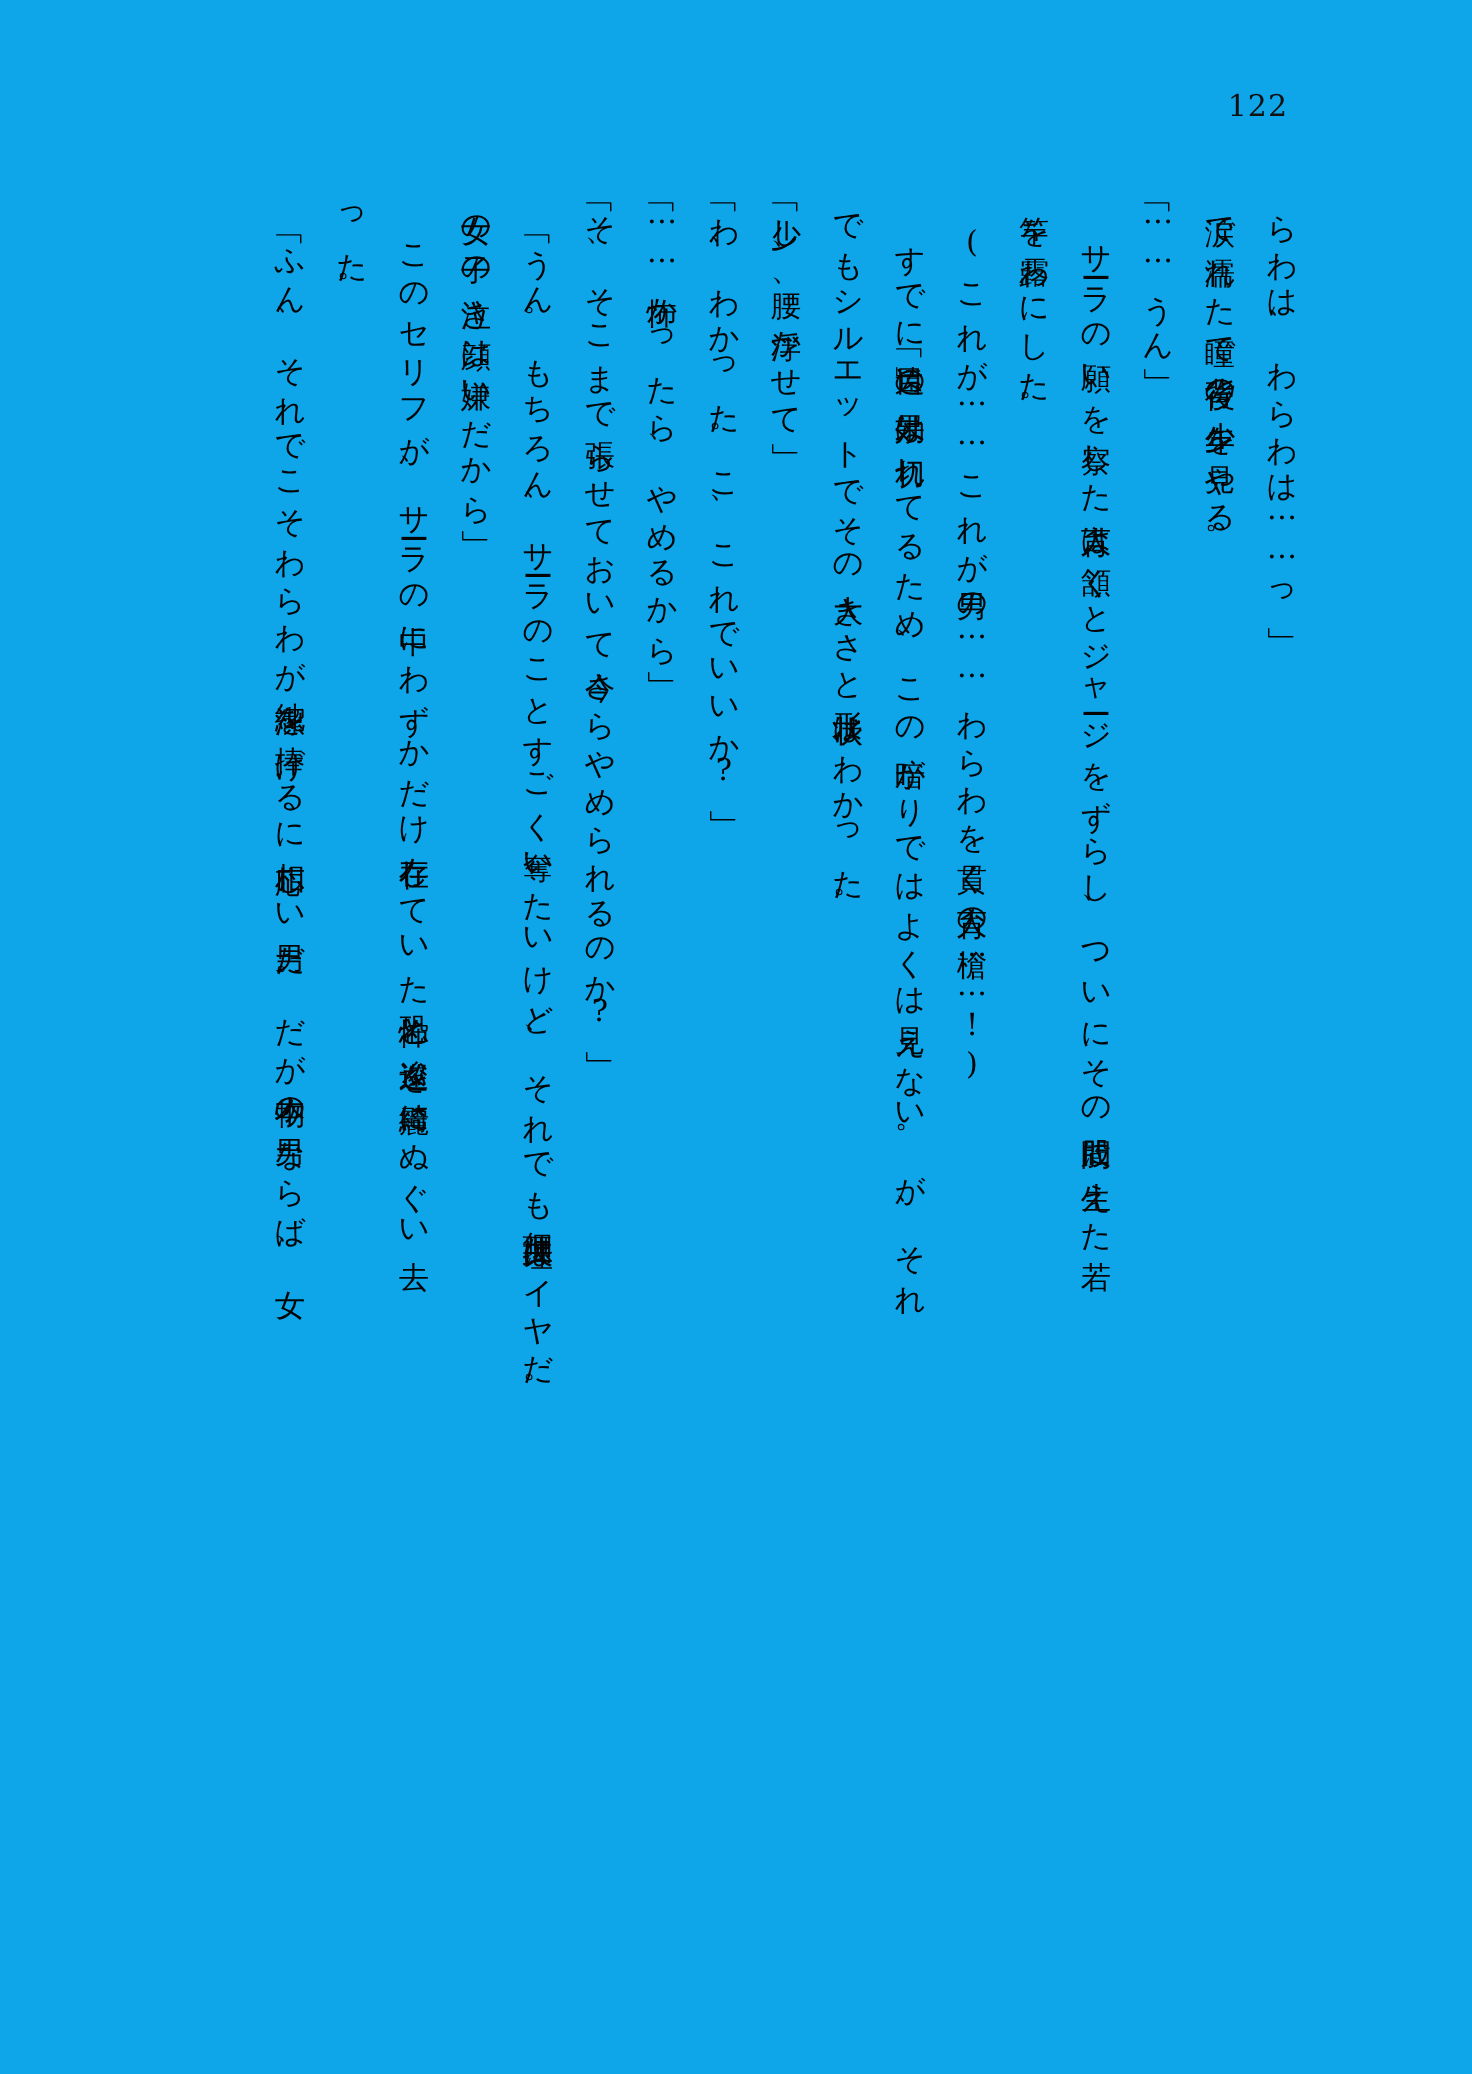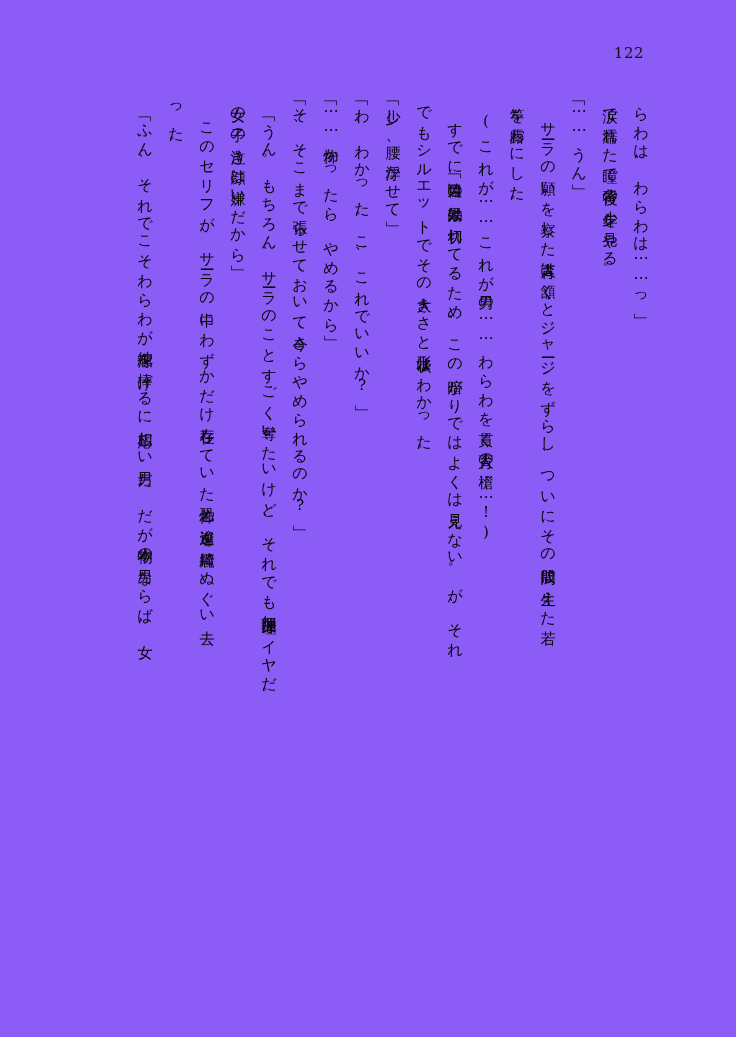--- a/index.html
+++ b/index.html
@@ -11,21 +11,21 @@
     width: 736px;
     height: 1037px;
     overflow: hidden;
     font-family: "DejaVu Serif", "Liberation Serif", serif;
     color: #000000;
   }
   #page {
     position: relative;
     width: 736px;
     height: 1037px;
-    background: #8b5cf6;
+    background: #0ea5e9;
   }
   #page-number {
     position: absolute;
     top: 44px;
     right: 92px;
     font-size: 15px;
     font-family: "DejaVu Serif", "Liberation Serif", serif;
     letter-spacing: 0.5px;
     color: #111111;
   }

